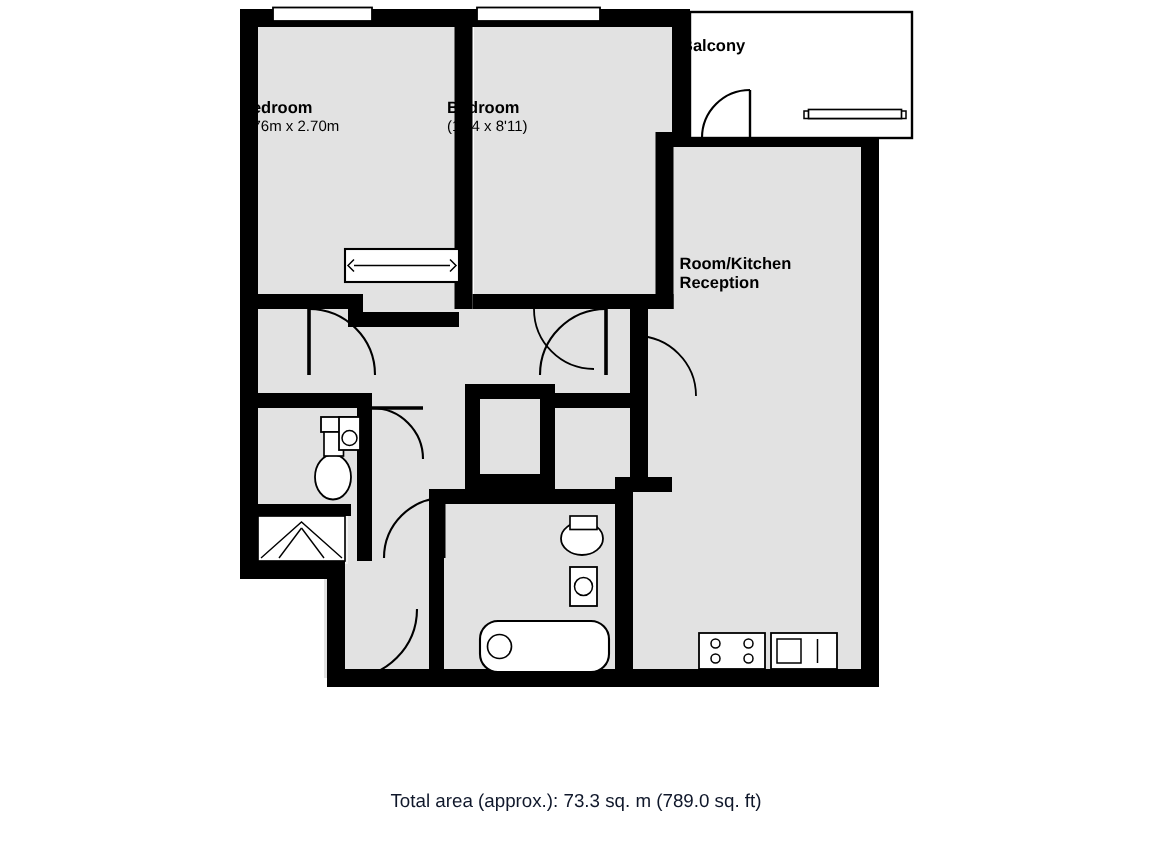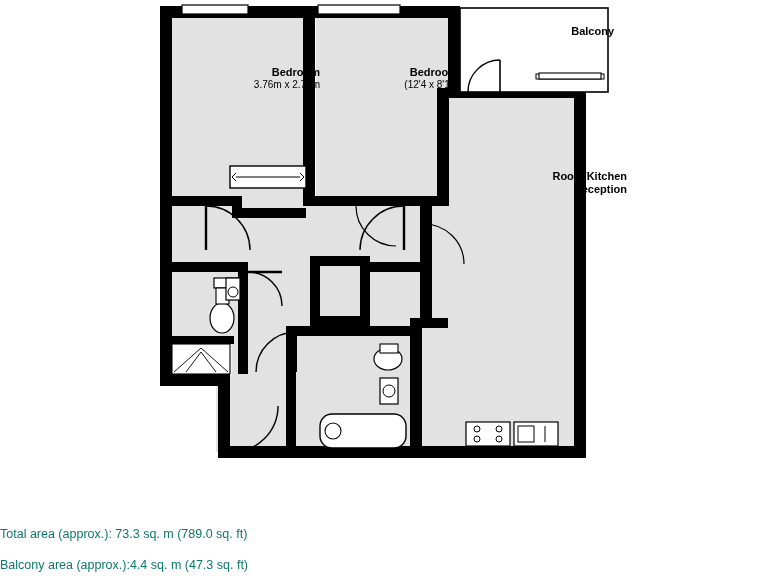--- a/index.html
+++ b/index.html
@@ -25,40 +25,41 @@
   svg#plan {
     position: absolute;
     left: 0;
     top: 0;
     width: 768px;
     height: 576px;
     display: block;
   }
   .room-label {
     position: absolute;
-    text-align: right;
+    text-align: left;
     line-height: 1.22;
     pointer-events: none;
   }
   .room-name {
     font-size: 11px;
     font-weight: bold;
     display: block;
     white-space: nowrap;
   }
   .room-dim {
     font-size: 10px;
     display: block;
     white-space: nowrap;
   }
   .footer-line {
     position: absolute;
     width: 768px;
+    text-align: center;
     font-size: 12.5px;
-    color: #0f766e;
+    color: #0f172a;
   }
 </style>
 </head>
 <body>
 
 <div id="floorplan-root">
 
   <svg id="plan" viewBox="0 0 768 576" xmlns="http://www.w3.org/2000/svg">
 
     <g>
@@ -232,15 +233,14 @@
   <div class="room-label" style="left:454px; top:25px; width:160px;">
     <span class="room-name">Balcony</span>
   </div>
 
   <div class="room-label" style="left:453px; top:170px; width:174px;">
     <span class="room-name">Room/Kitchen</span>
     <span class="room-name">Reception</span>
   </div>
 
   <div class="footer-line" style="left:0; top:527px;">Total area (approx.): 73.3 sq. m (789.0 sq. ft)</div>
-  <div class="footer-line" style="left:0; top:558px;">Balcony area (approx.):4.4 sq. m (47.3 sq. ft)</div>
 
 </div>
 
 </body></html>

